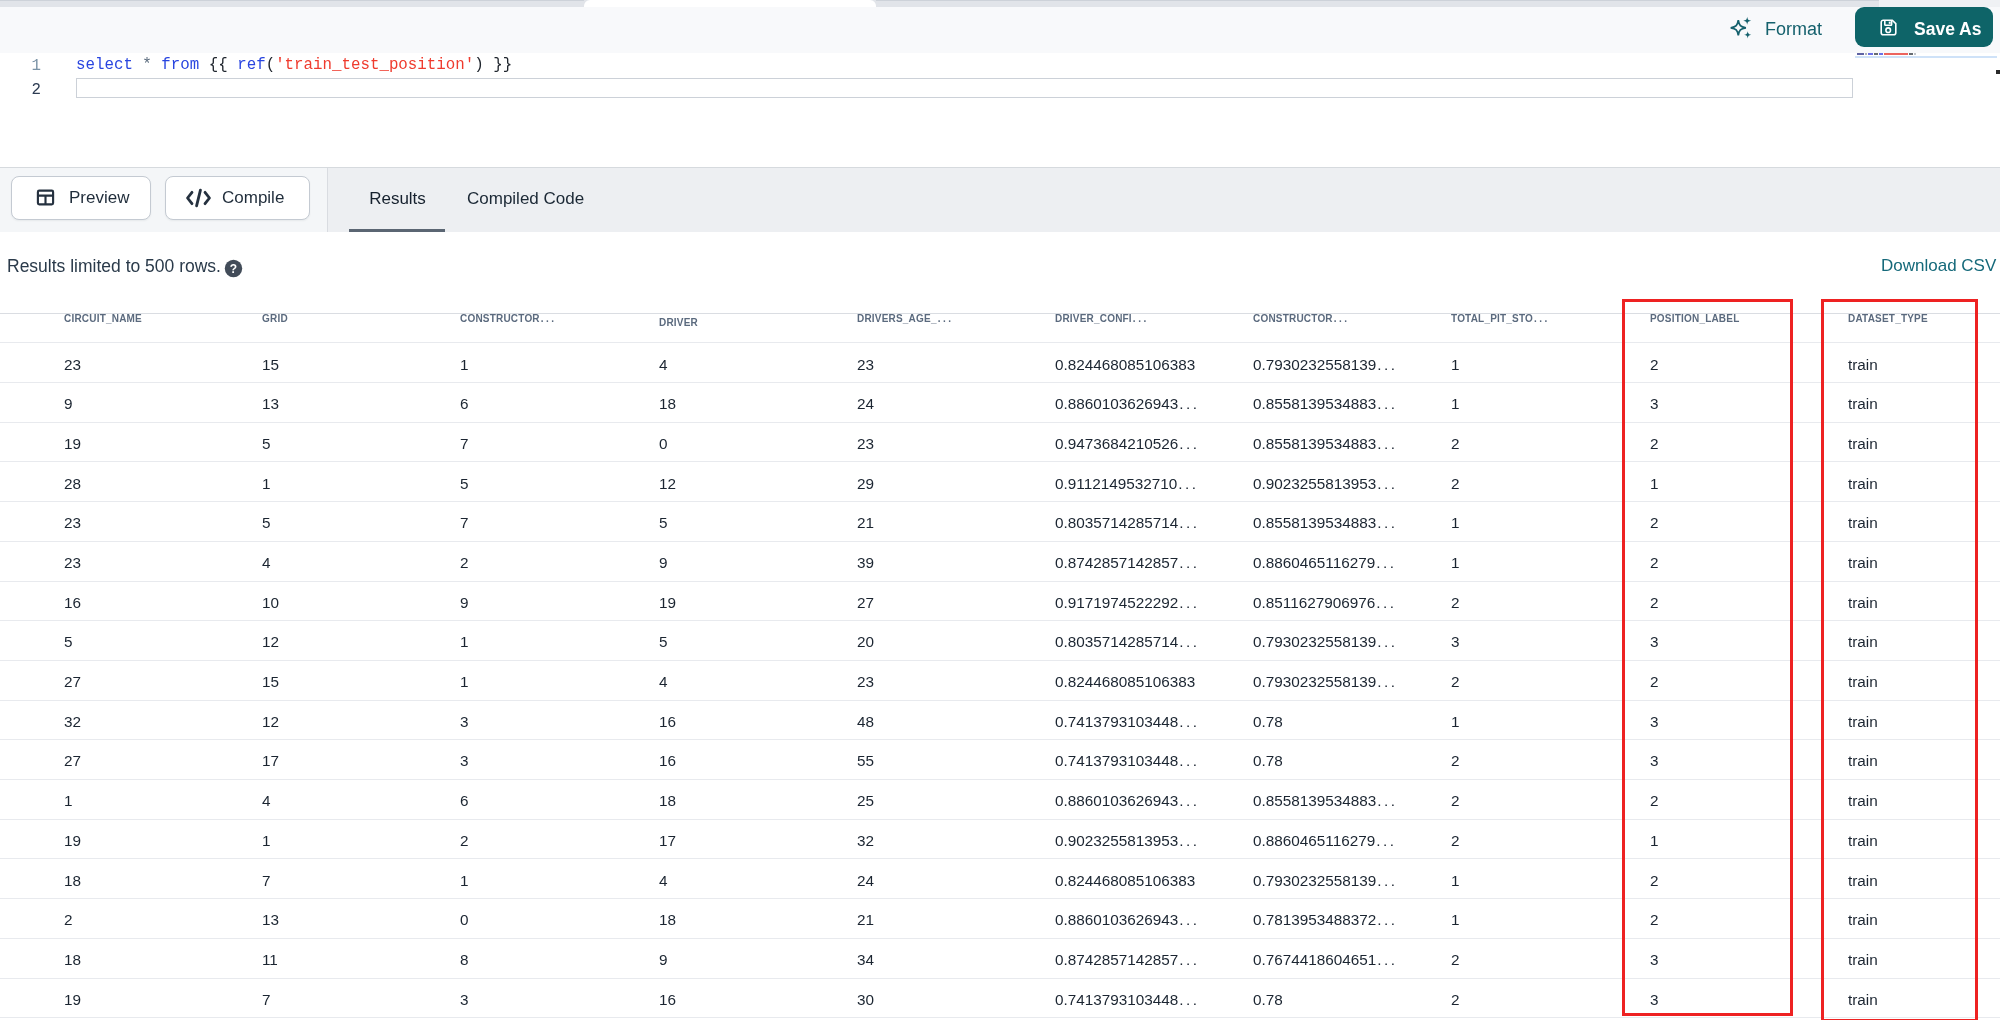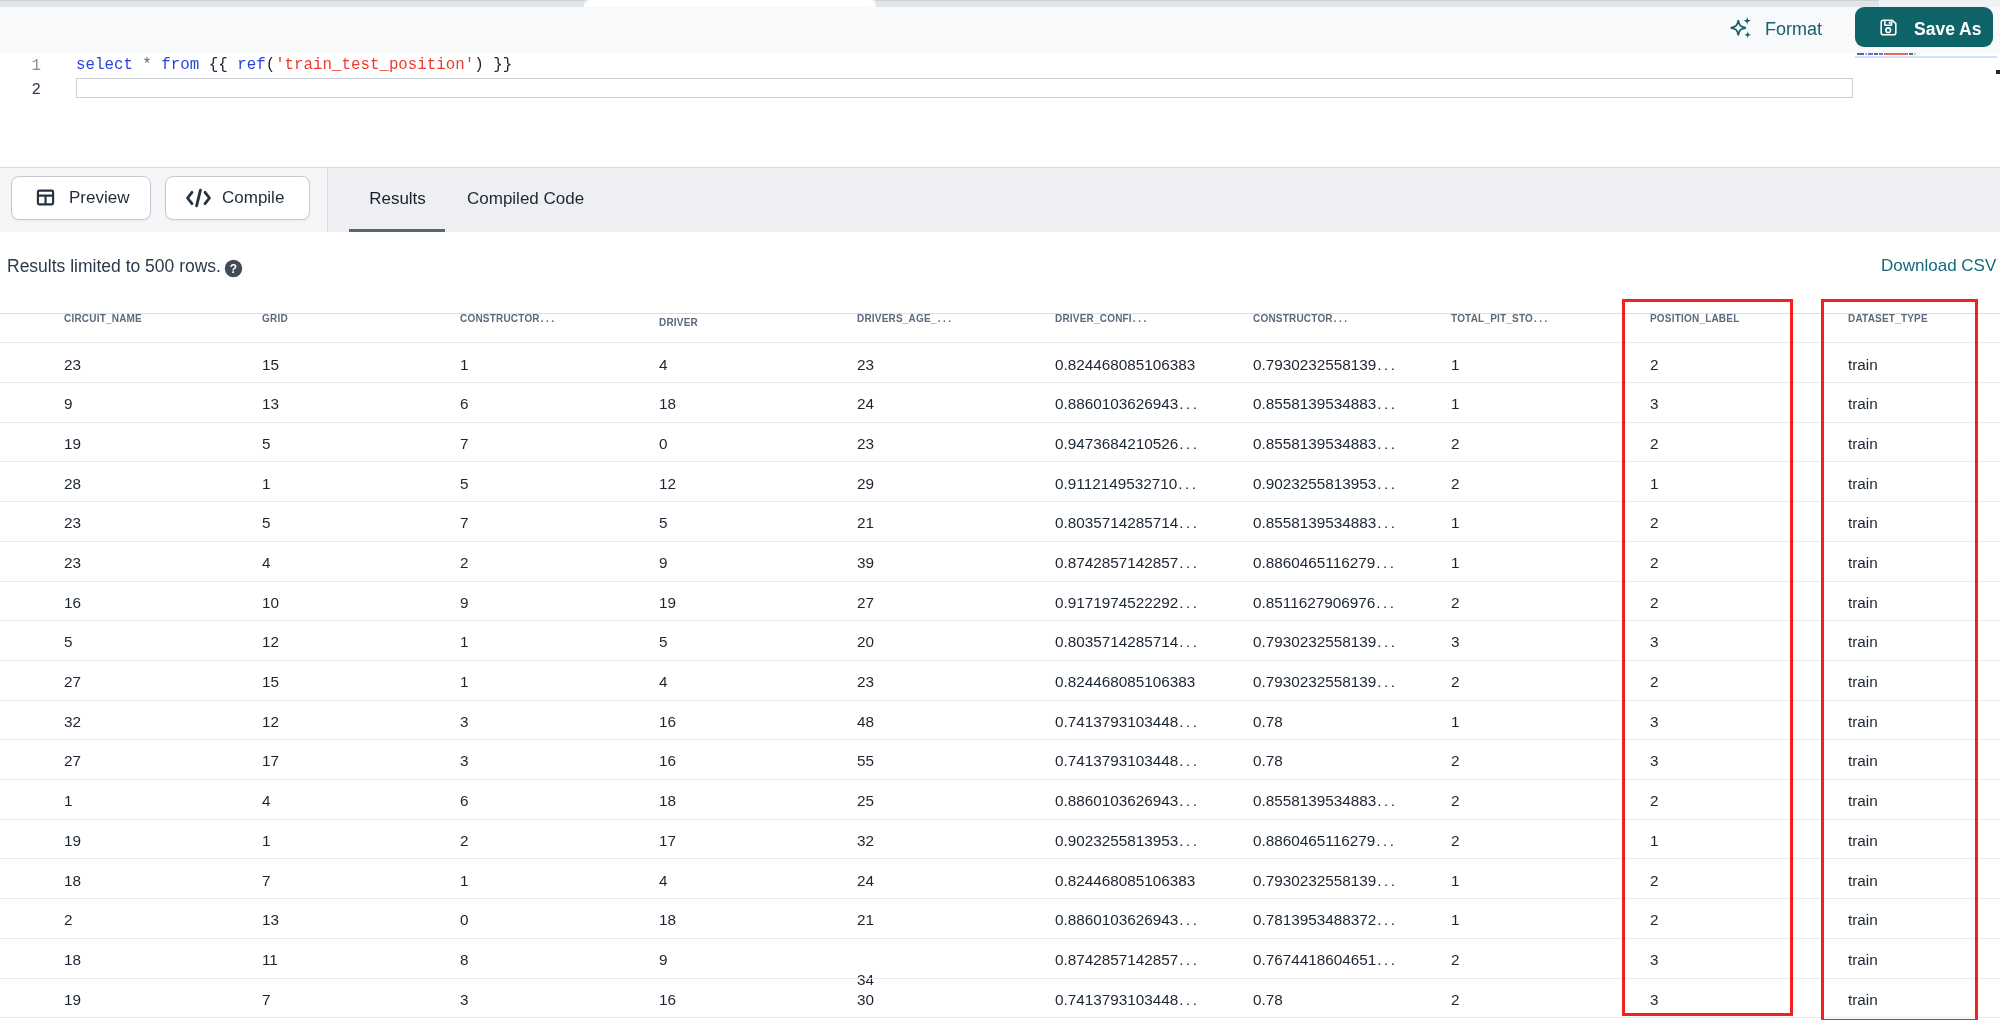--- a/index.html
+++ b/index.html
@@ -245,21 +245,21 @@
 <div class="cell" style="left:1055px;top:911.3px;">0.8860103626943<span class="ell">...</span></div>
 <div class="cell" style="left:1253px;top:911.3px;">0.7813953488372<span class="ell">...</span></div>
 <div class="cell" style="left:1451px;top:911.3px;">1</div>
 <div class="cell" style="left:1650px;top:911.3px;">2</div>
 <div class="cell" style="left:1848px;top:911.3px;">train</div>
 <div class="hline" style="top:937.8px;"></div>
 <div class="cell" style="left:64px;top:950.9px;">18</div>
 <div class="cell" style="left:262px;top:950.9px;">11</div>
 <div class="cell" style="left:460px;top:950.9px;">8</div>
 <div class="cell" style="left:659px;top:950.9px;">9</div>
-<div class="cell" style="left:857px;top:950.9px;margin-top:20px;">34</div>
+<div class="cell" style="left:857px;top:950.9px;">34</div>
 <div class="cell" style="left:1055px;top:950.9px;">0.8742857142857<span class="ell">...</span></div>
 <div class="cell" style="left:1253px;top:950.9px;">0.7674418604651<span class="ell">...</span></div>
 <div class="cell" style="left:1451px;top:950.9px;">2</div>
 <div class="cell" style="left:1650px;top:950.9px;">3</div>
 <div class="cell" style="left:1848px;top:950.9px;">train</div>
 <div class="hline" style="top:977.5px;"></div>
 <div class="cell" style="left:64px;top:990.7px;">19</div>
 <div class="cell" style="left:262px;top:990.7px;">7</div>
 <div class="cell" style="left:460px;top:990.7px;">3</div>
 <div class="cell" style="left:659px;top:990.7px;">16</div>

